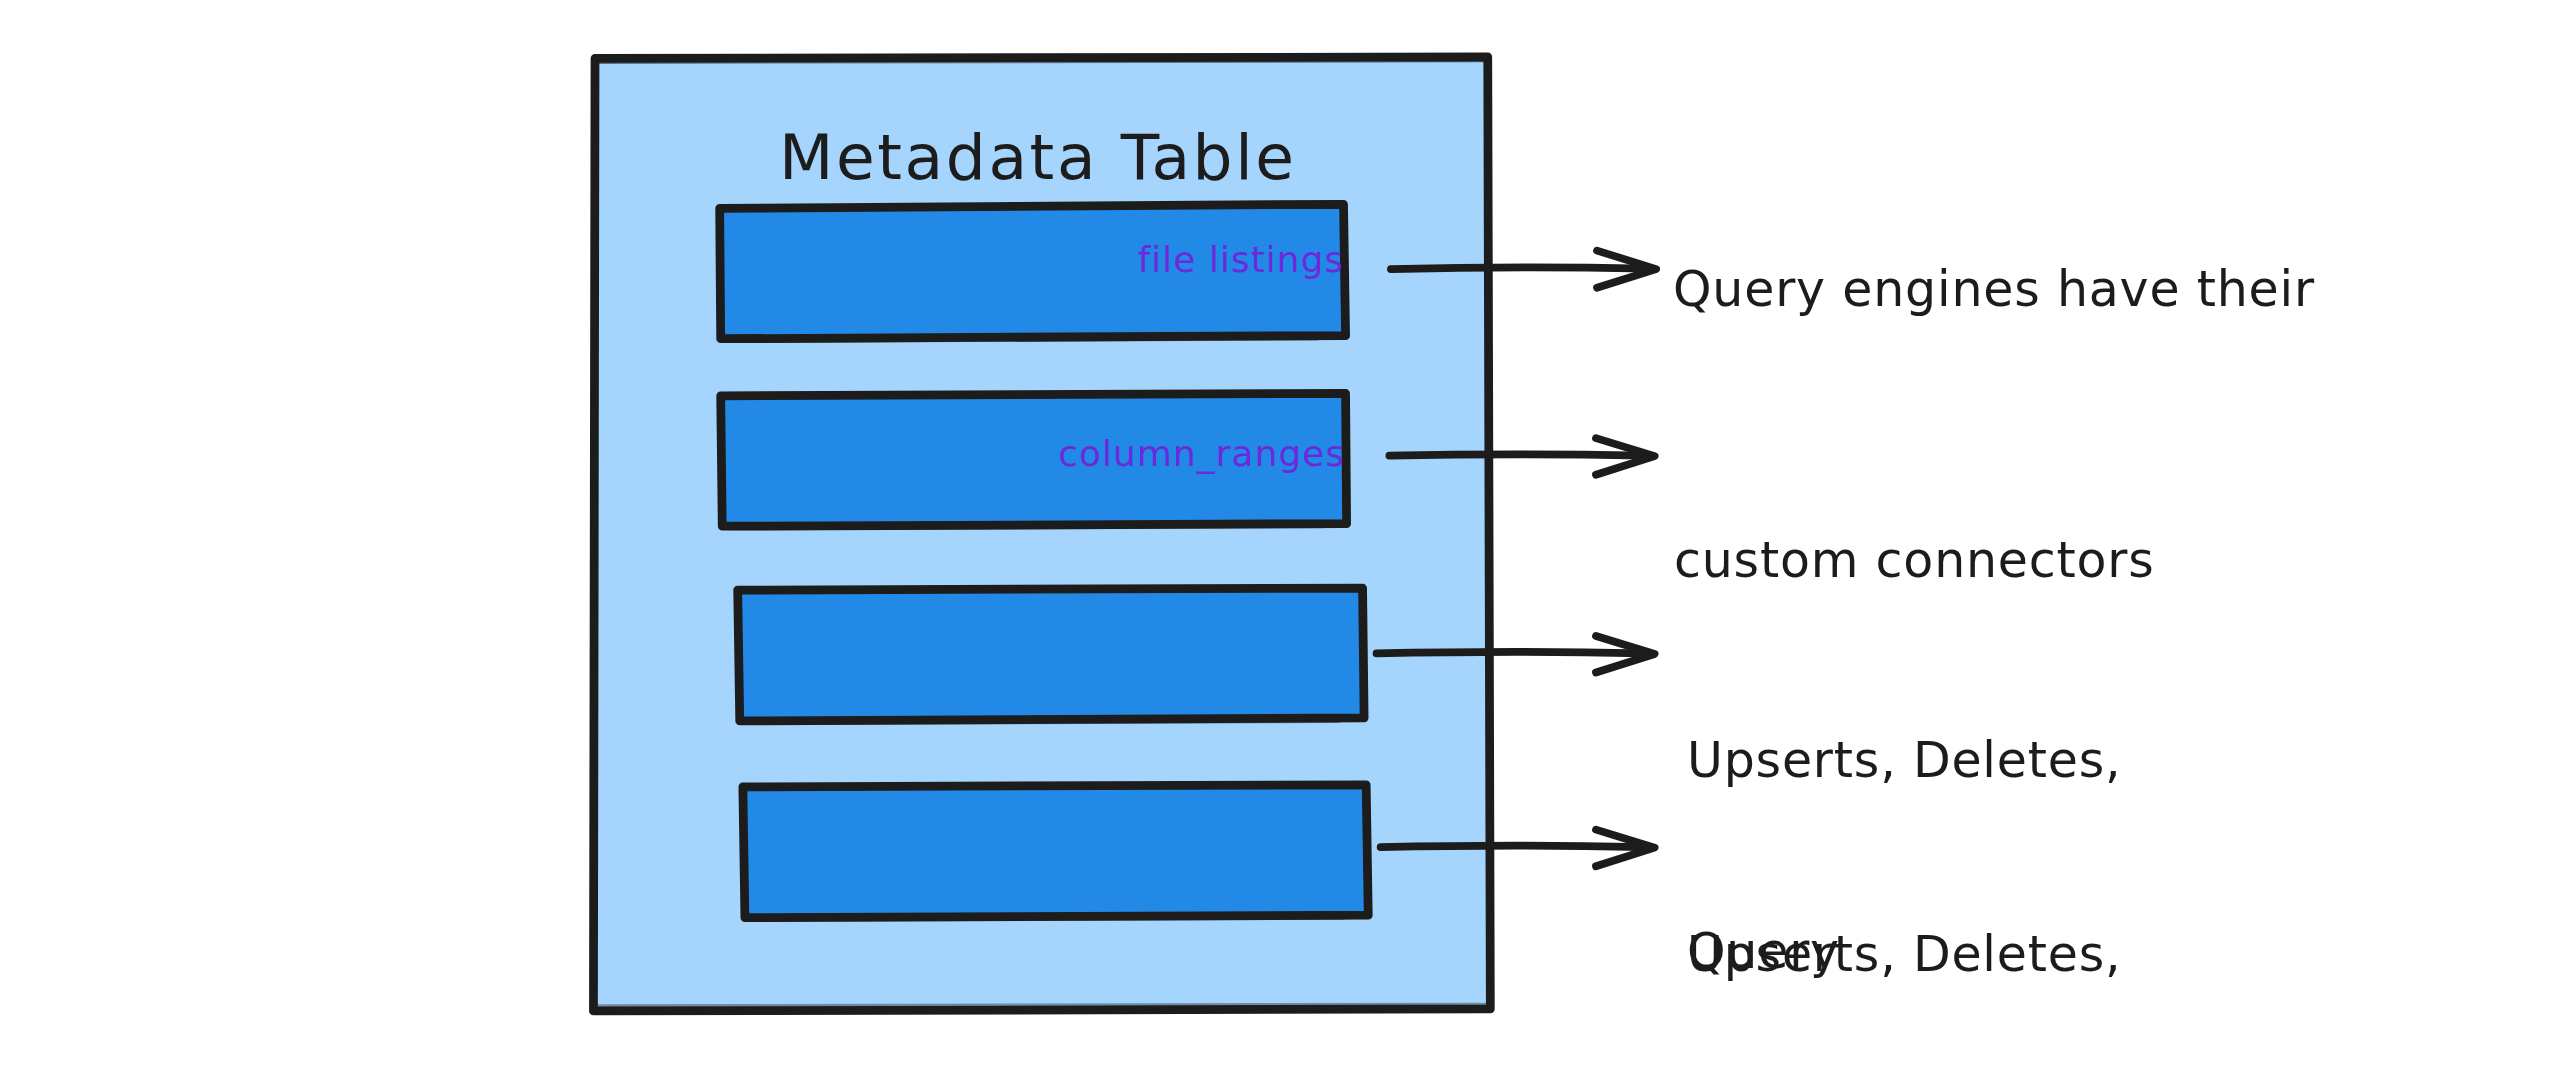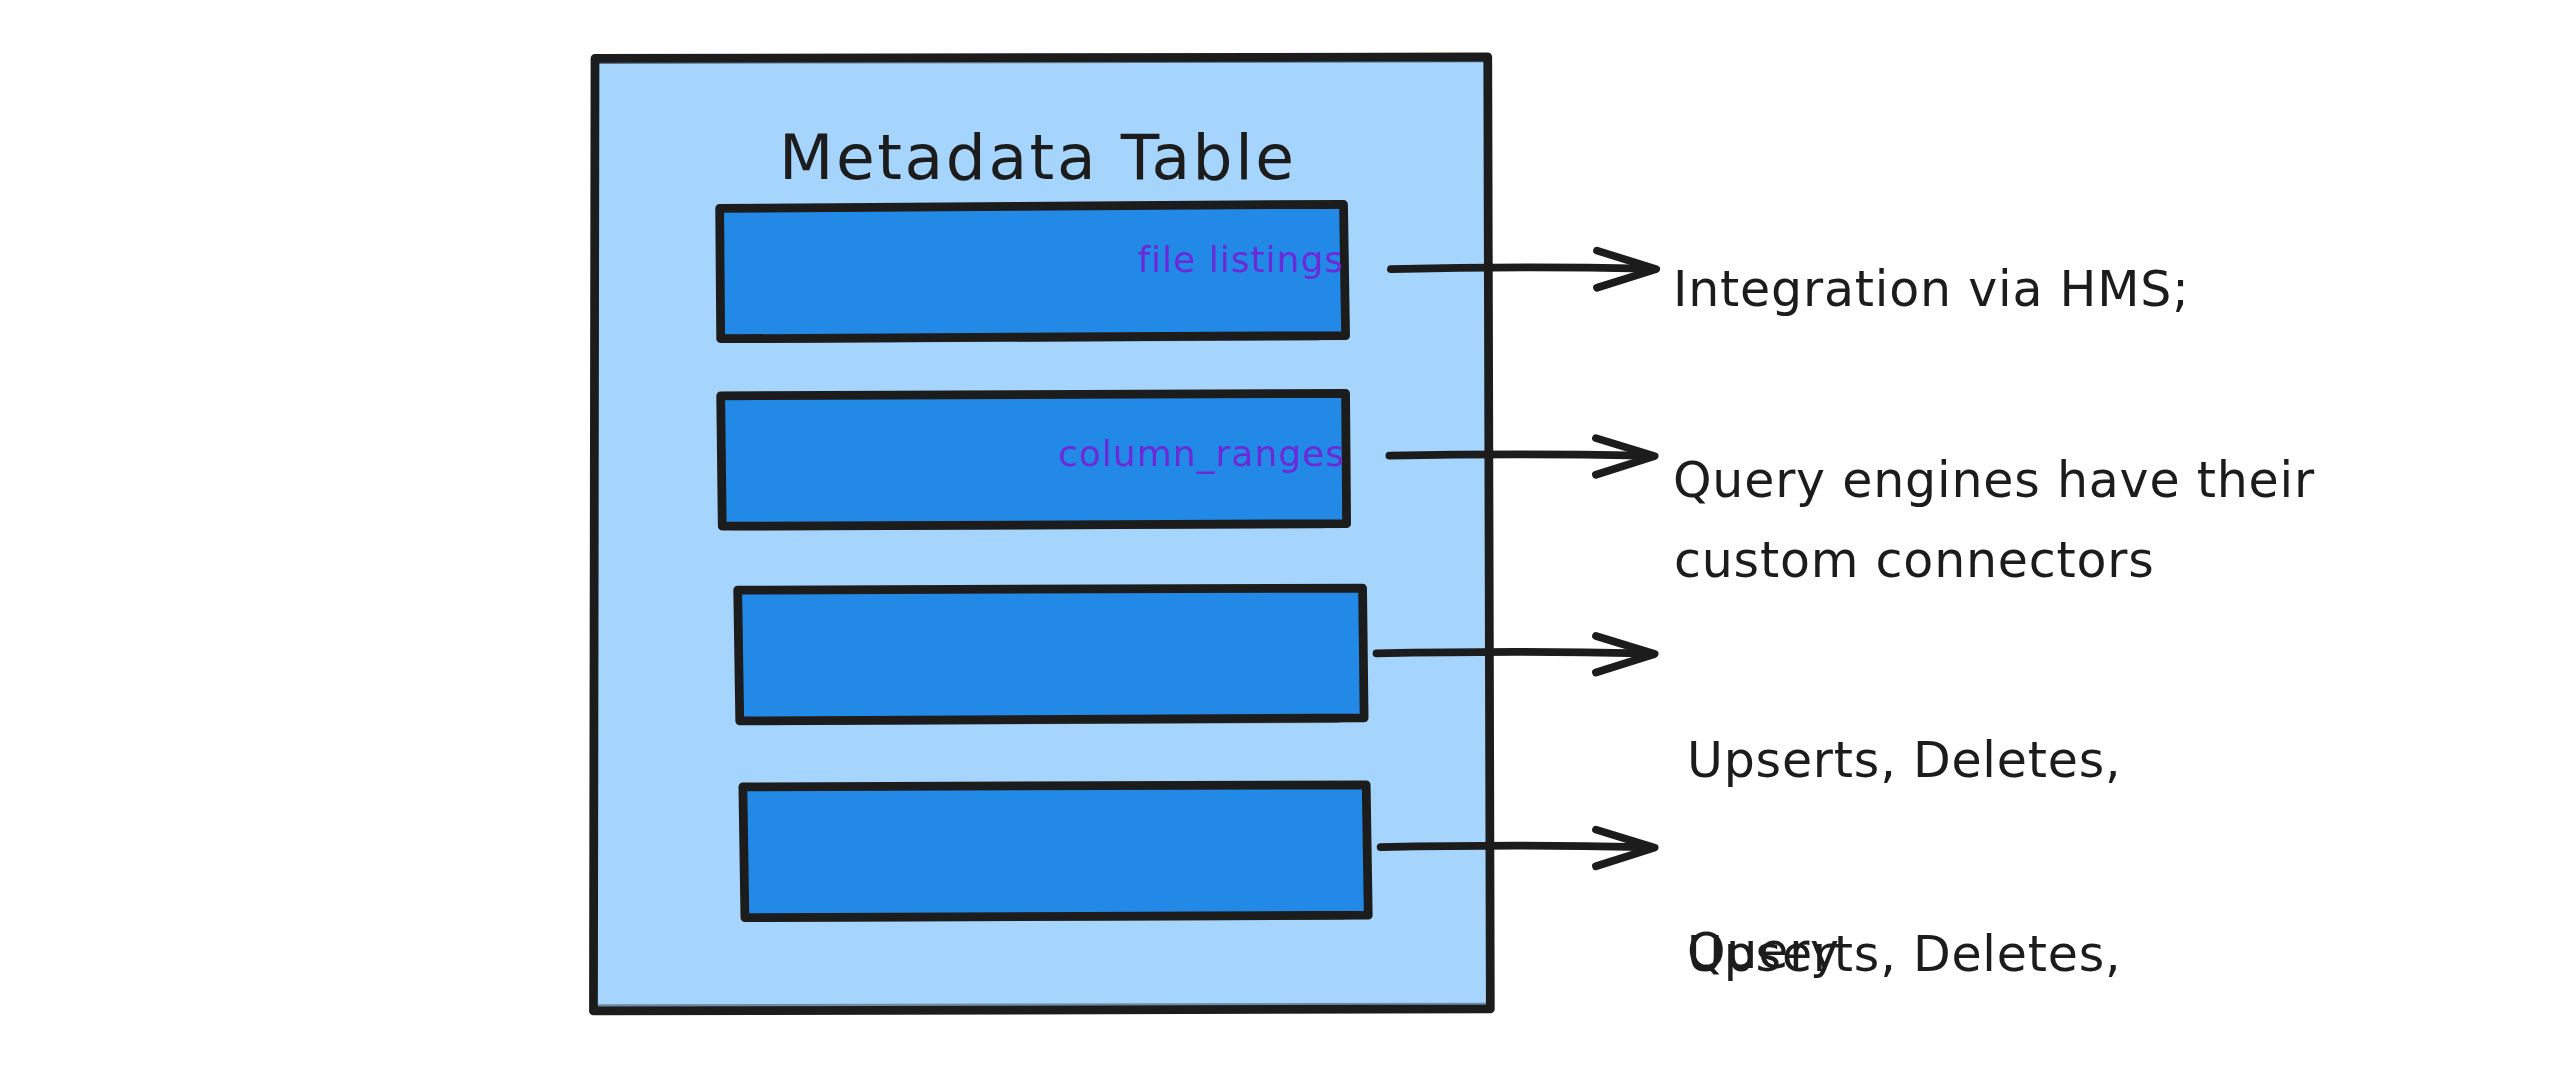--- a/index.html
+++ b/index.html
@@ -116,21 +116,20 @@
 
   <div class="txt hand" id="page-title">Metadata Table</div>
 
   <div class="txt hand box-label" style="left:721px; top:241px;">file listings</div>
 
   <div class="txt hand box-label" style="left:722px; top:429px;margin-top:6px;">column_ranges</div>
 
 
 
   <div class="txt hand anno" style="left:1673px; top:131px;">
-    <div>Integration via HMS;</div>
     <div>Query engines have their</div>
   </div>
 
   <div class="txt hand anno" style="left:1674px; top:402px;">
     <div>custom connectors</div>
   </div>
 
   <div class="txt hand anno" style="left:1687px; top:602px;">
     <div>Upserts, Deletes,</div>
     <div>Query</div>

